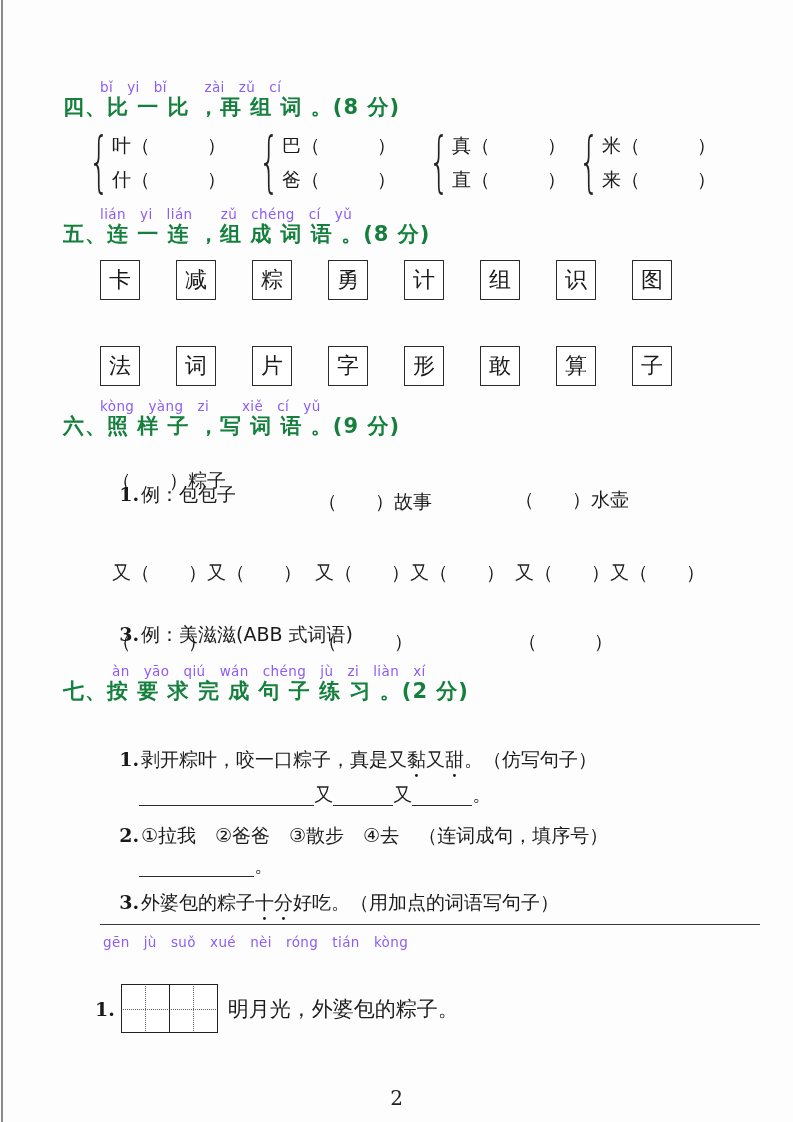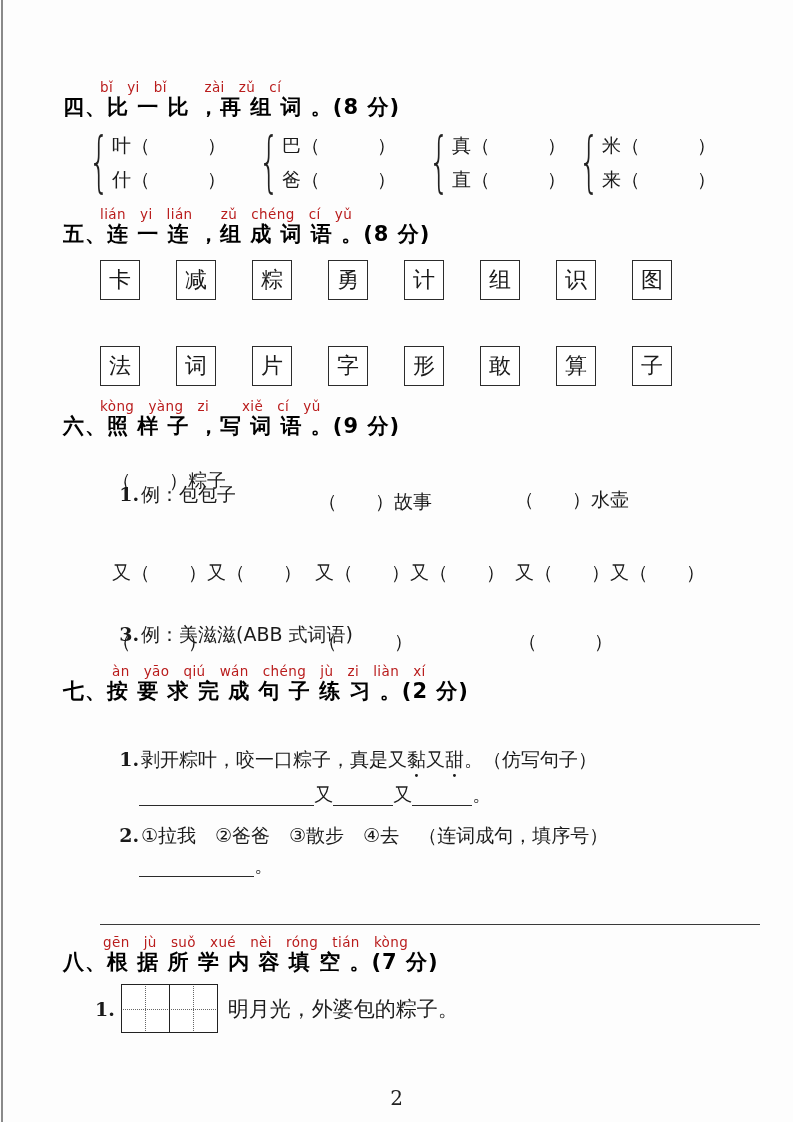--- a/index.html
+++ b/index.html
@@ -3,25 +3,25 @@
 <meta charset="utf-8">
 <style>
   html,body{margin:0;padding:0;background:#e8e8e8;}
   .page{
     position:relative;width:793px;height:1122px;margin:0 auto;
     background:#fdfdfd;color:#1a1a1a;overflow:hidden;
     font-family:"DejaVu Sans",sans-serif;
   }
   .scan-edge{position:absolute;left:1px;top:0;bottom:0;width:2px;background:#8a8a8a;}
   .pinyin{
-    position:absolute;font-size:13.5px;color:#b91c1c;white-space:pre;
+    position:absolute;font-size:13.5px;color:#8b5cf6;white-space:pre;
     letter-spacing:.4px;line-height:1;
   }
   .htitle{
-    position:absolute;font-size:21px;font-weight:700;color:#000000;
+    position:absolute;font-size:21px;font-weight:700;color:#15803d;
     letter-spacing:1px;white-space:pre;line-height:1.15;
   }
   
   .pairgroup{position:absolute;display:flex;align-items:center;}
   .brace{
     font-size:66px;font-weight:300;line-height:.95;color:#222;
     transform:scaleX(.5);margin:0 -8px 0 -10px;
   }
   .paircol{display:flex;flex-direction:column;row-gap:13px;}
   .pline{font-size:19px;white-space:pre;line-height:1.1;}
@@ -156,24 +156,26 @@
     <span class="blank" style="width:175px"></span><span>又</span><span class="blank" style="width:60px"></span><span>又</span><span class="blank" style="width:60px"></span><span>。</span>
   </div>
 
   <div class="qline" style="left:95px;top:797px">
     <span class="qnum">2.</span><span>①拉我　②爸爸　③散步　④去　（连词成句，填序号）</span>
   </div>
   <div class="ans" style="left:115px;top:828px">
     <span class="blank" style="width:115px"></span><span>。</span>
   </div>
 
+  <div class="qline" style="left:95px;top:864px">
+    <span class="qnum">3.</span><span>外婆包的粽子</span><span class="udot">十分</span><span>好吃。（用加点的词语写句子）</span>
+  </div>
   <div class="longline" style="left:100px;top:924px;width:660px"></div>
 
   <div class="pinyin" style="left:103px;top:936px">gēn   jù   suǒ   xué   nèi   róng   tián   kòng</div>
-  <div class="htitle" style="left:63px;top:950px">八、根 据 所 学 内 容 填 空 。(7 分)</div>
 
   <div class="q8row" style="left:95px;top:984px">
     <span class="qnum" style="font-size:19px">1.</span>
     <span class="tzg">
       <span class="tzg-cell"></span>
       <span class="tzg-cell"></span>
     </span>
     <span>明月光，外婆包的粽子。</span>
   </div>
 

